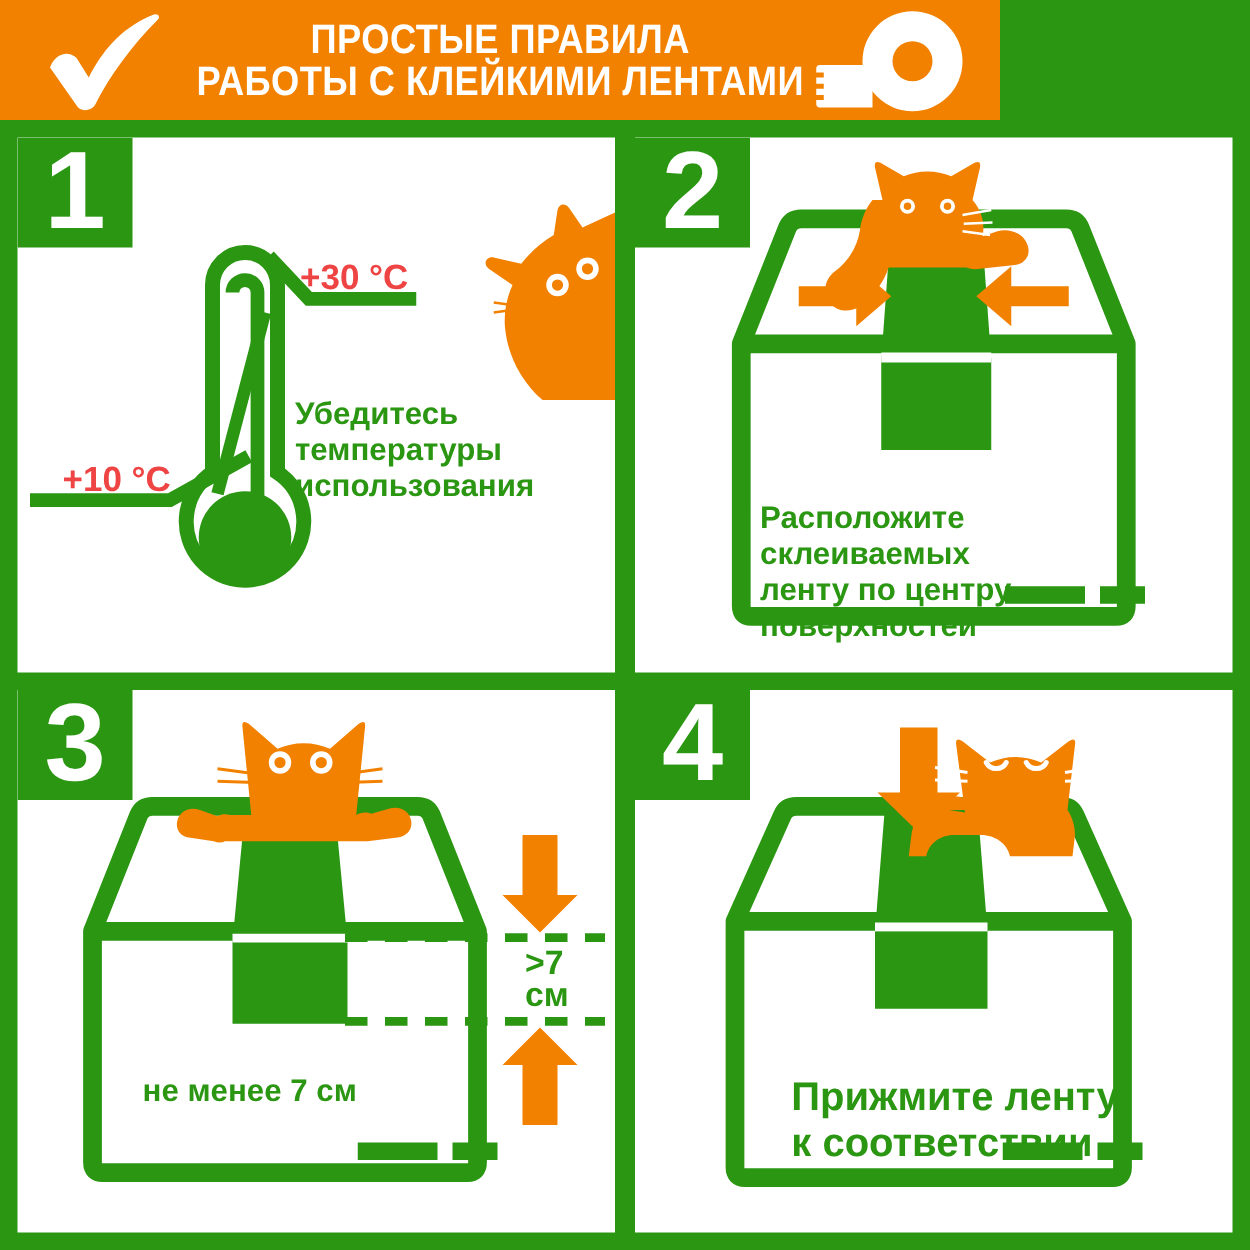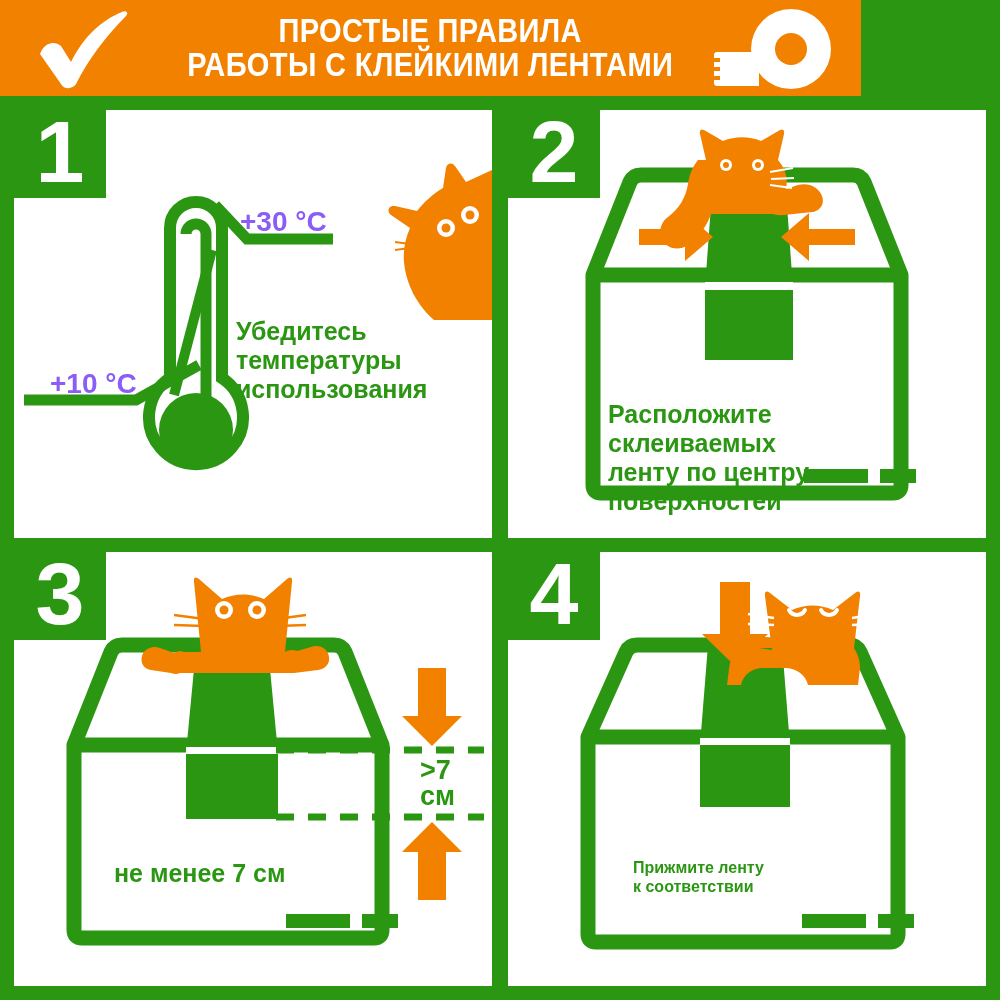--- a/index.html
+++ b/index.html
@@ -15,21 +15,21 @@
     width: 1000px;
     height: 1000px;
     background: #2A9612;
     overflow: hidden;
   }
 
   
   .header {
     position: absolute;
     left: 0; top: 0;
-    width: 861px;
+    width: 800px;
     height: 96px;
     background: #F28100;
     display: flex;
     align-items: center;
     justify-content: center;
   }
   .header-check {
     position: absolute;
     left: 30px;
     top: 10px;
@@ -100,25 +100,25 @@
     position: absolute;
     color: #2A9612;
     font-weight: bold;
     line-height: 1.16;
     z-index: 5;
     margin-top: 32px;
   }
   .t1 { left: 222px; top: 175px; font-size: 25px; }
   .t2 { left: 100px; top: 258px; font-size: 25px; }
   .t3 { left: 100px; top: 275px; font-size: 25px; }
-  .t4 { left: 125px; top: 275px; font-size: 16px; }
+  .t4 { left: 125px; top: 275px; font-size: 32px; }
 
   .temp-label {
     position: absolute;
-    color: #8b5cf6;
+    color: #ef4444;
     font-weight: bold;
     font-size: 28px;
     z-index: 5;
     white-space: nowrap;
   }
   .temp-hi { left: 226px; top: 96px; }
   .temp-lo { left: 22px;  top: 258px; margin-left: 14px; }
 
   .cm-label {
     position: absolute;

